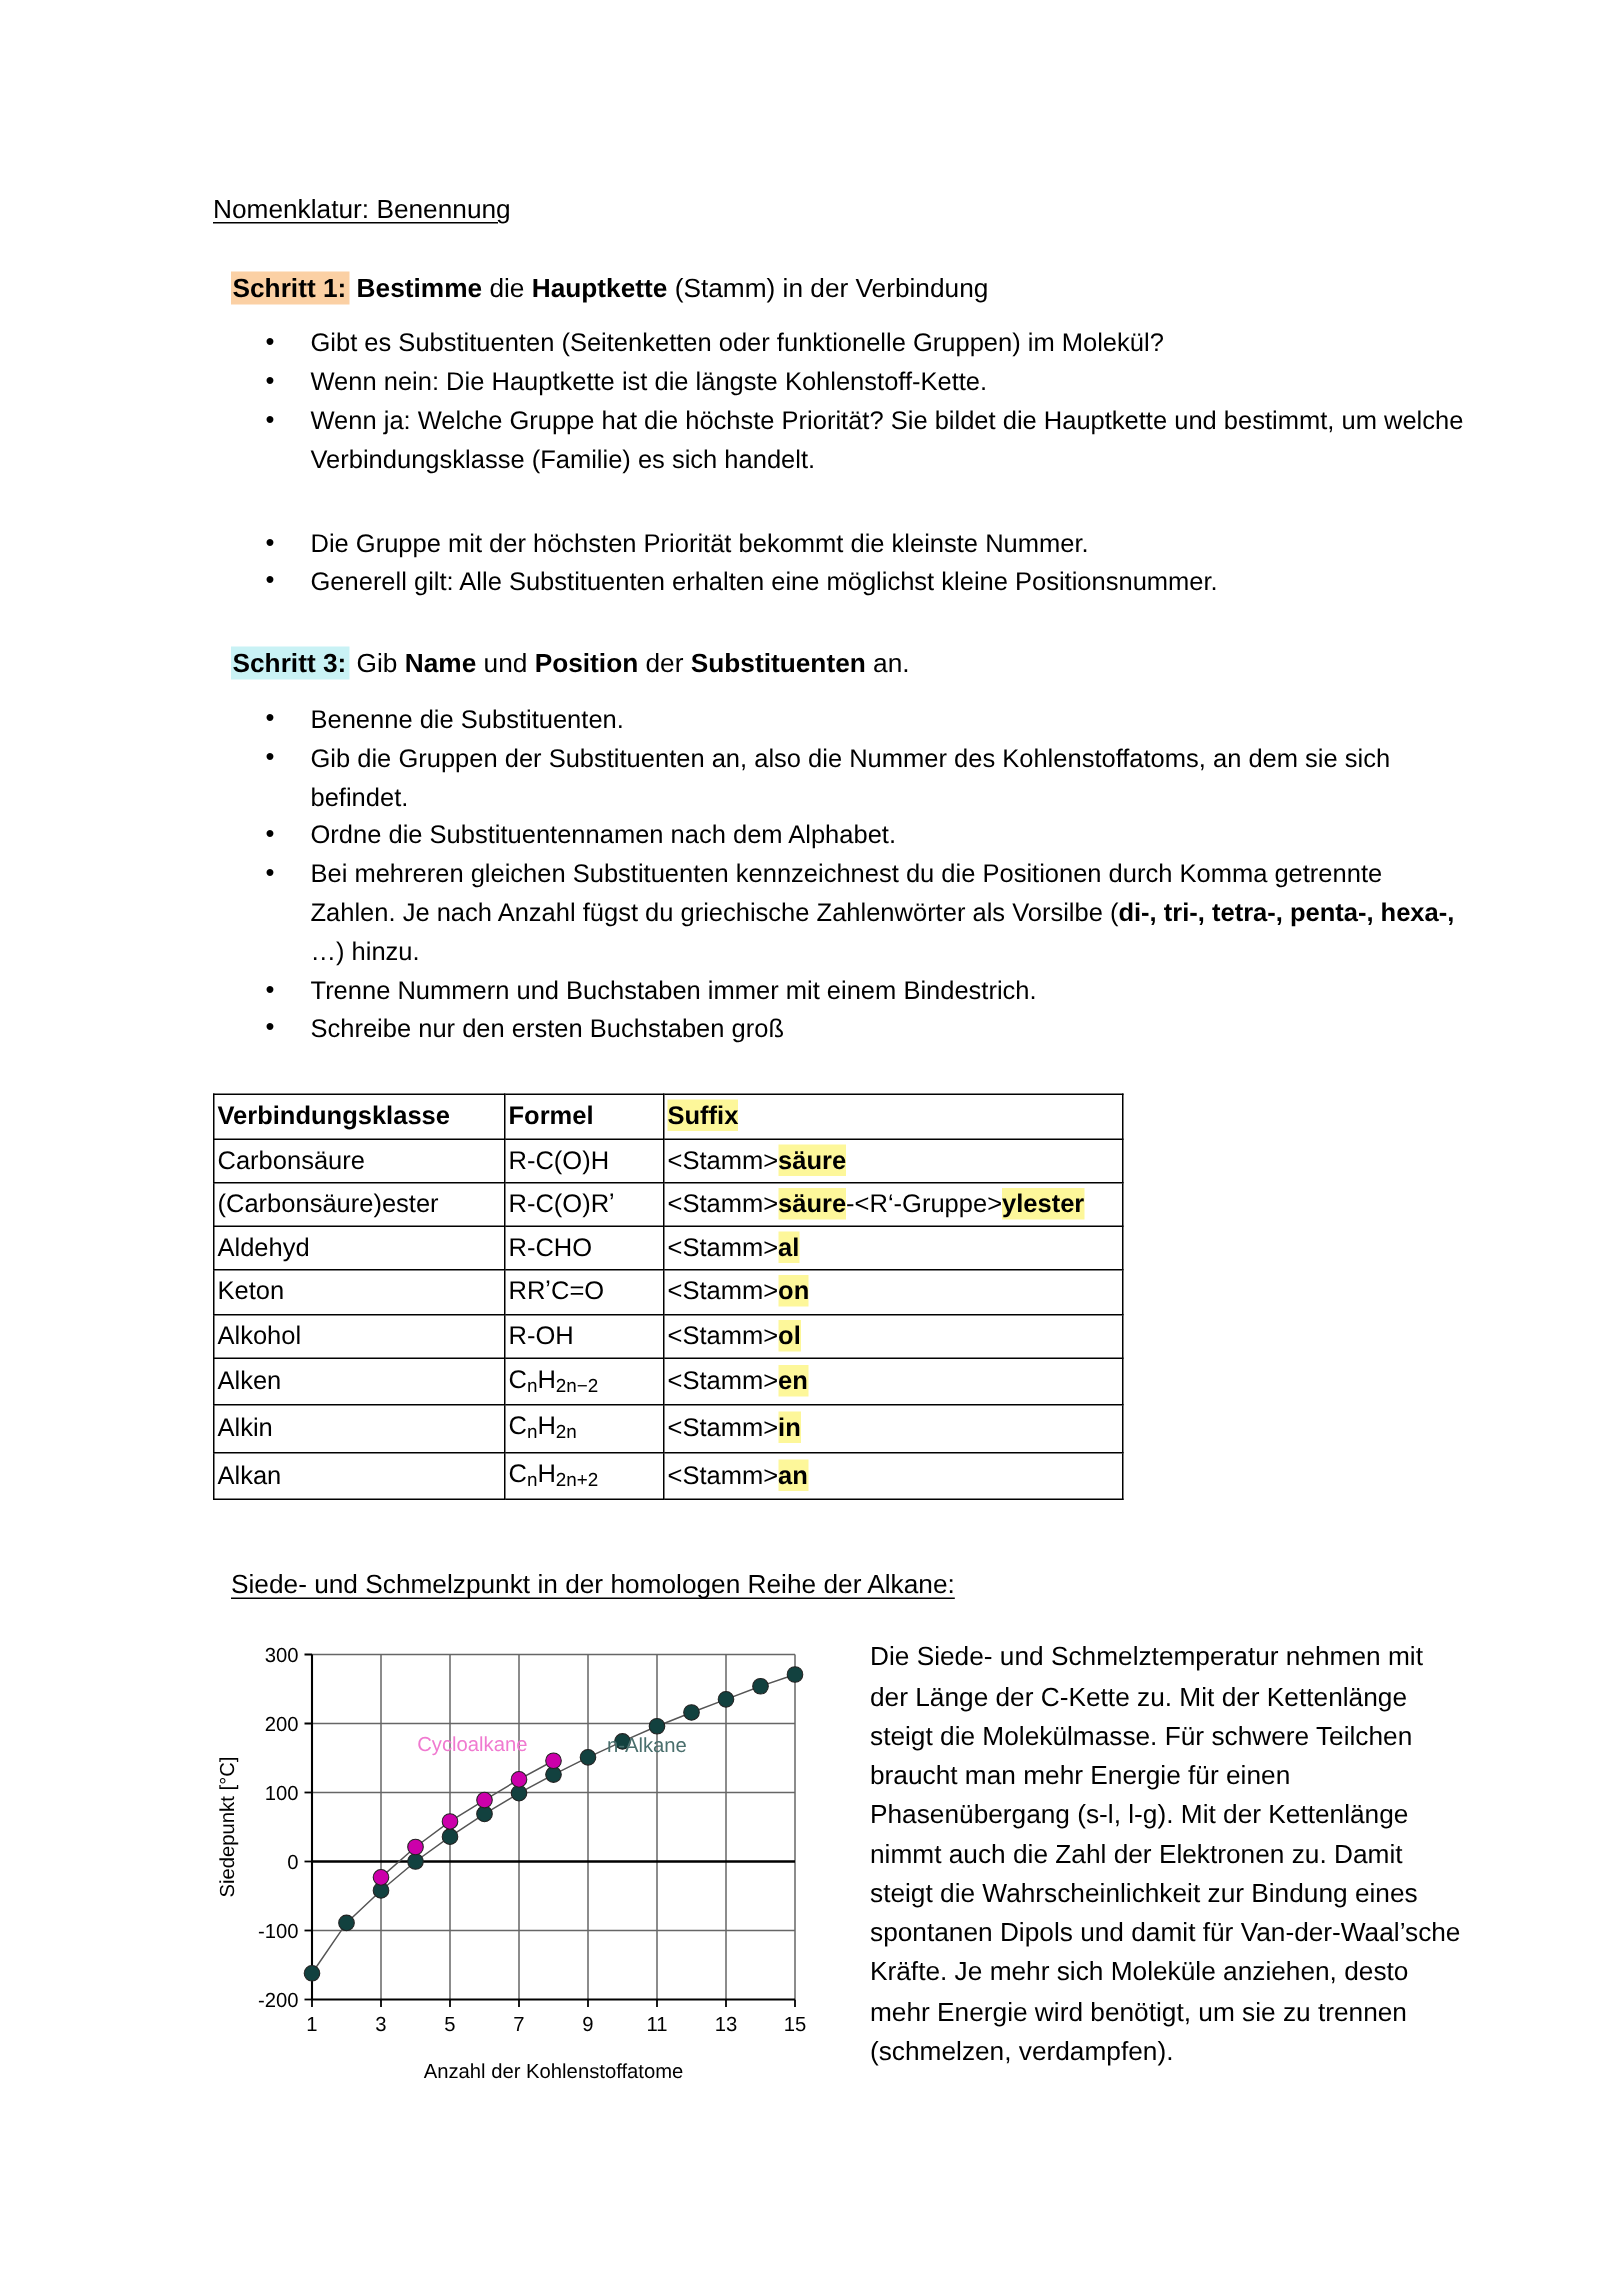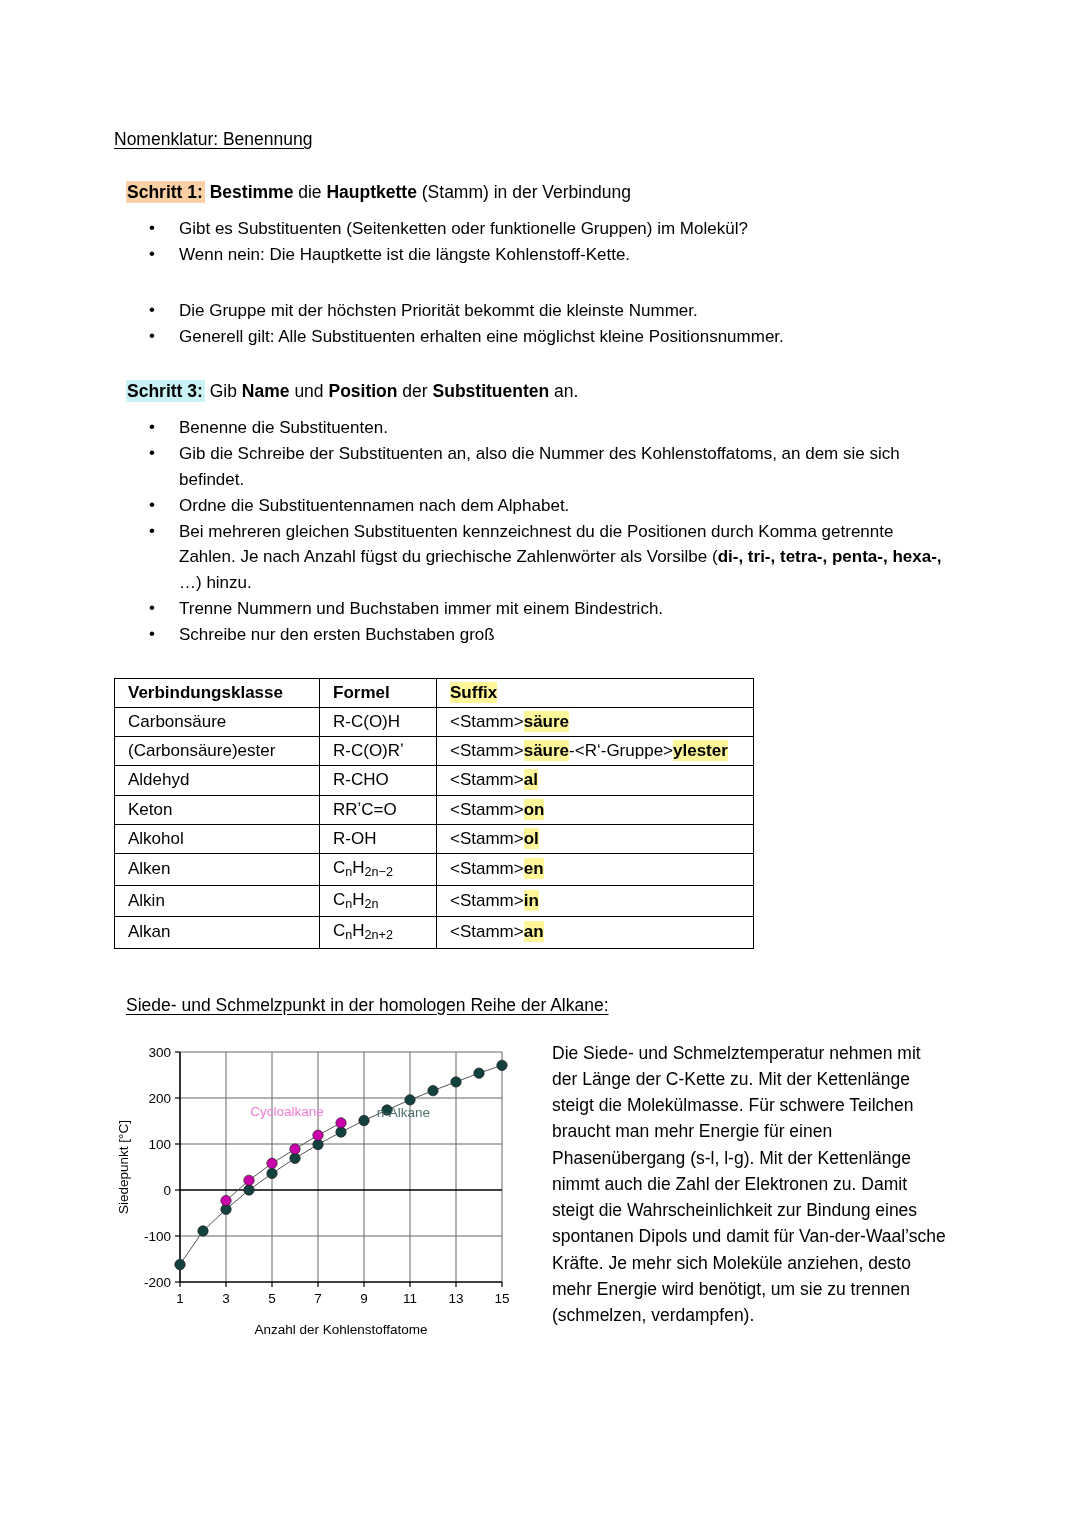--- a/index.html
+++ b/index.html
@@ -17,21 +17,21 @@
   }
   .page {
     position: relative;
     width: 1080px;
     height: 1527px;
     padding: 0;
     box-sizing: border-box;
   }
   .content {
     position: absolute;
-    left: 114px;
+    left: 142px;
     top: 128px;
     width: 836px;
   }
 
   
   .doc-heading {
     font-size: 17.5px;
     line-height: 1.35;
     text-decoration: underline;
     text-underline-offset: 3px;
@@ -79,21 +79,21 @@
   
   table.suffix-table {
     border-collapse: collapse;
     margin-top: 30px;
     table-layout: fixed;
     width: 578px;
   }
   table.suffix-table td,
   table.suffix-table th {
     border: 1px solid #000000;
-    padding: 3px 7px 4px 13px;
+    padding: 3px 7px 4px 2px;
     font-size: 17px;
     line-height: 1.25;
     text-align: left;
     vertical-align: middle;
     height: 21px;
     font-weight: 400;
   }
   table.suffix-table tr.head td { font-weight: bold; }
   td.col-klasse { width: 184px; }
   td.col-formel { width: 96px; }
@@ -135,40 +135,41 @@
     <div class="doc-heading">Nomenklatur: Benennung</div>
 
     <div class="section-heading">
       <span class="step-tag hl-orange">Schritt 1:</span>
       <span class="b">Bestimme</span><span> die </span><span class="b">Hauptkette</span><span> (Stamm) in der Verbindung</span>
     </div>
 
     <ul class="bullets">
       <li>Gibt es Substituenten (Seitenketten oder funktionelle Gruppen) im Molekül?</li>
       <li>Wenn nein: Die Hauptkette ist die längste Kohlenstoff-Kette.</li>
+      <li>Wenn ja: Welche Gruppe hat die höchste Priorität? Sie bildet die Hauptkette und bestimmt, um welche Verbindungsklasse (Familie) es sich handelt.</li>
     </ul>
 
     <div class="gap-after-list"></div>
 
 
     <ul class="bullets">
       <li>Die Gruppe mit der höchsten Priorität bekommt die kleinste Nummer.</li>
       <li>Generell gilt: Alle Substituenten erhalten eine möglichst kleine Positionsnummer.</li>
     </ul>
 
     <div class="gap-after-list"></div>
 
     <div class="section-heading">
       <span class="step-tag hl-cyan">Schritt 3:</span>
       <span>Gib </span><span class="b">Name</span><span> und </span><span class="b">Position</span><span> der </span><span class="b">Substituenten</span><span> an.</span>
     </div>
 
     <ul class="bullets">
       <li>Benenne die Substituenten.</li>
-      <li>Gib die Schreibe der Substituenten an, also die Nummer des Kohlenstoffatoms, an dem sie sich befindet.</li>
+      <li>Gib die Gruppen der Substituenten an, also die Nummer des Kohlenstoffatoms, an dem sie sich befindet.</li>
       <li>Ordne die Substituentennamen nach dem Alphabet.</li>
       <li><span>Bei mehreren gleichen Substituenten kennzeichnest du die Positionen durch Komma getrennte Zahlen. Je nach Anzahl fügst du griechische Zahlenwörter als Vorsilbe (</span><span class="b">di-, tri-,</span> <span class="b">tetra-, penta-, hexa-,</span><span> …) hinzu.</span></li>
       <li>Trenne Nummern und Buchstaben immer mit einem Bindestrich.</li>
       <li>Schreibe nur den ersten Buchstaben groß</li>
     </ul>
 
     <table class="suffix-table">
       <tbody>
         <tr class="head">
           <td class="col-klasse">Verbindungsklasse</td>

